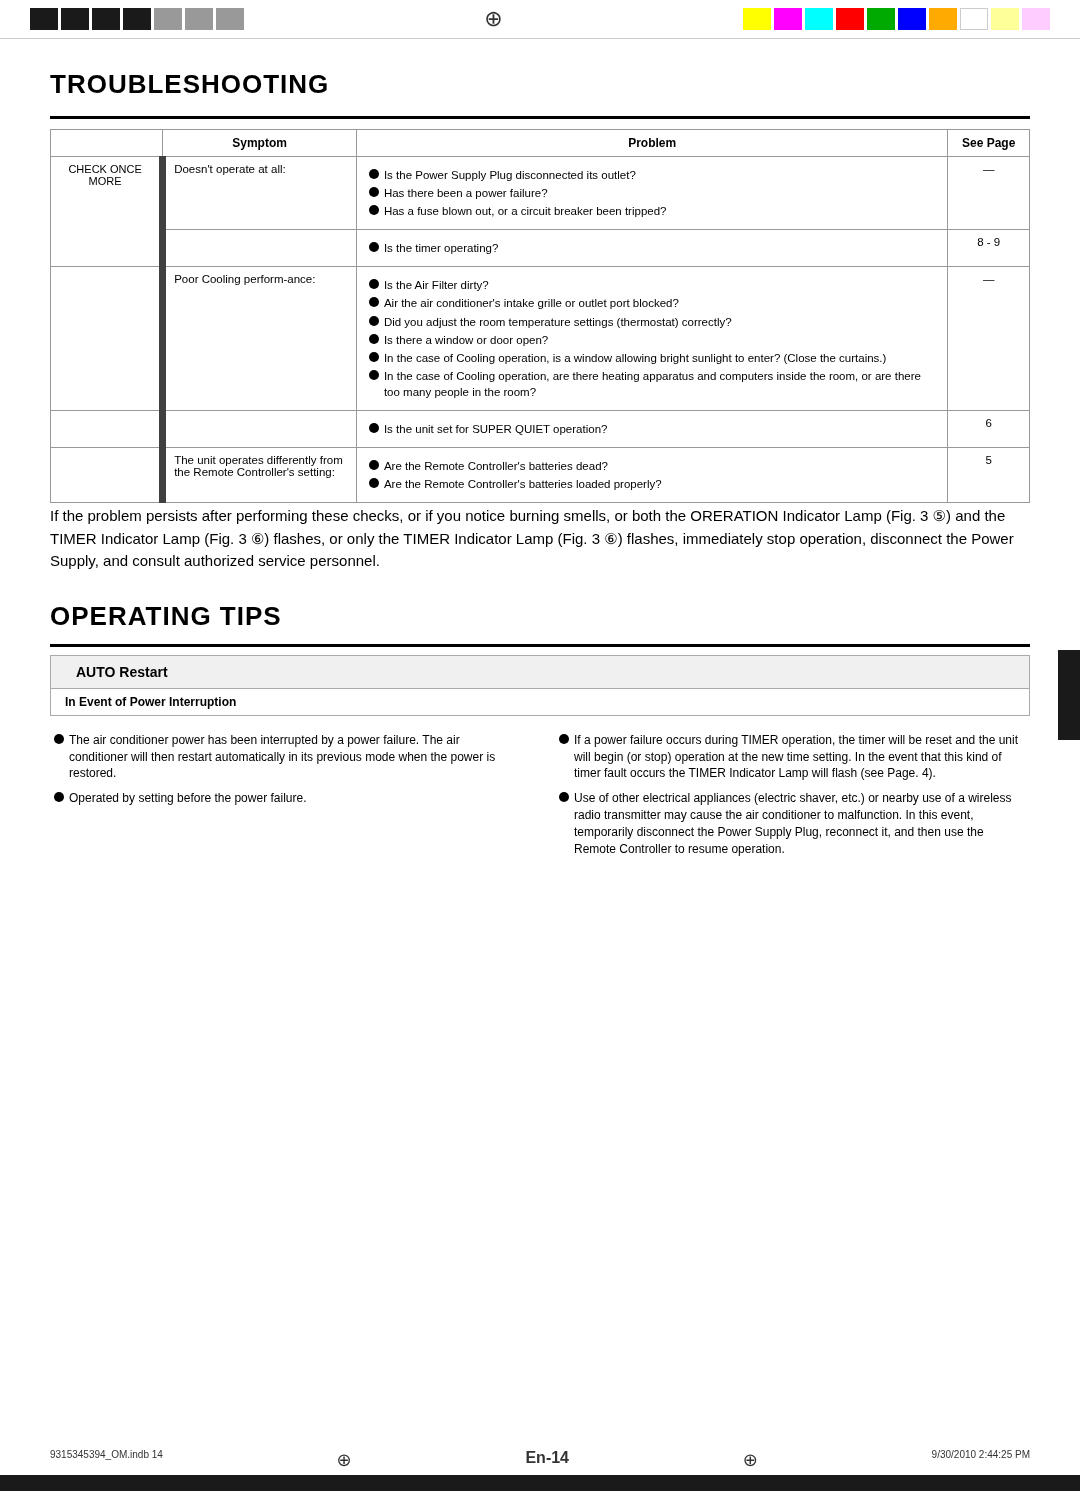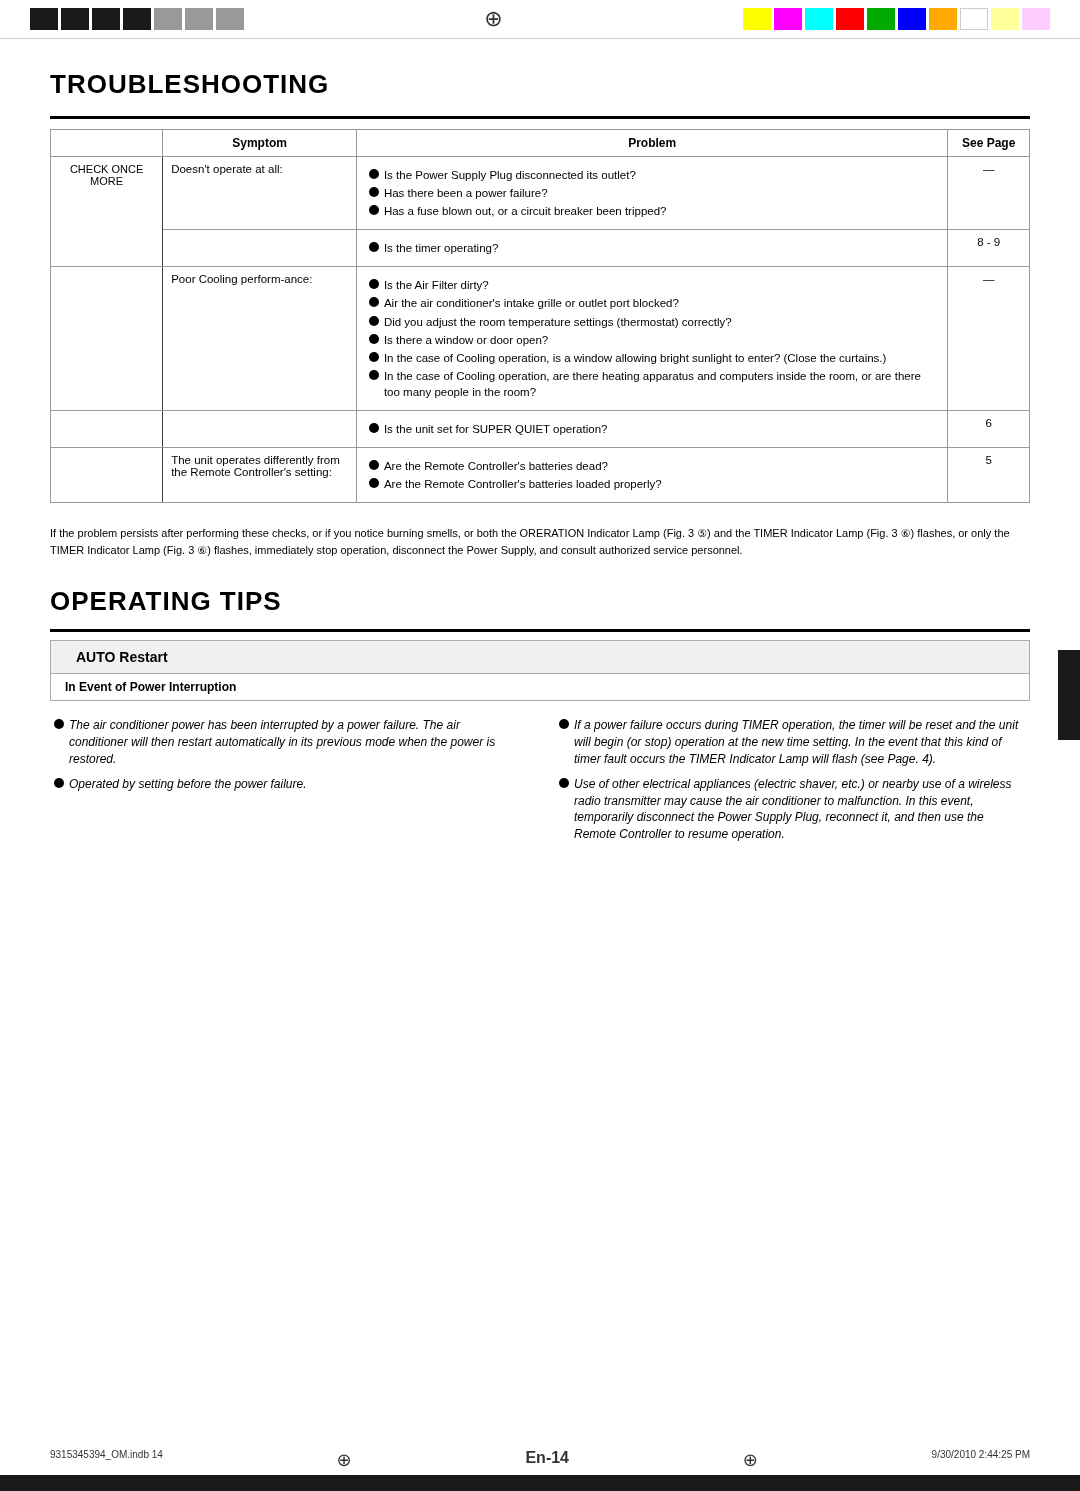--- a/index.html
+++ b/index.html
@@ -85,21 +85,21 @@
     }
     .col-category { width: 110px; }
     .col-symptom { width: 190px; }
     .col-problem { width: 580px; }
     .col-page { width: 80px; text-align: center; margin-top: 12px; }
 
     .trouble-table td.category-cell {
       text-align: center;
       font-size: 11px;
       vertical-align: top;
-      border-right: 1px solid #404040;
+      border-right: 7px solid #404040;
     }
     .trouble-table td.symptom-cell {
       vertical-align: top;
     }
     .trouble-table td.problem-cell {
       vertical-align: top;
     }
     .trouble-table td.page-cell {
       text-align: center;
       vertical-align: top;
@@ -121,22 +121,22 @@
       width: 10px;
       height: 10px;
       background: #000;
       border-radius: 50%;
       flex-shrink: 0;
       margin-top: 2px;
       margin-right: 5px;
     }
 
     .notice-text {
-      margin-top: 22px;
-      font-size: 11px;
+      margin-top: 2px;
+      font-size: 15px;
       line-height: 1.5;
     }
 
     
     .operating-title {
       font-size: 26px;
       font-weight: bold;
       letter-spacing: 1px;
       margin-top: 28px;
       margin-bottom: 0;
@@ -159,21 +159,20 @@
       margin-top: 0;
       font-size: 12px;
       font-weight: bold;
       border-top: none;
     }
 
     .tips-columns {
       display: flex;
       gap: 30px;
       margin-top: 12px;
-      font-style: italic;
     }
     .tips-col {
       flex: 1;
     }
     .tips-col .bullet-list li {
       margin-bottom: 8px;
     }
 
     
     .page-footer {

